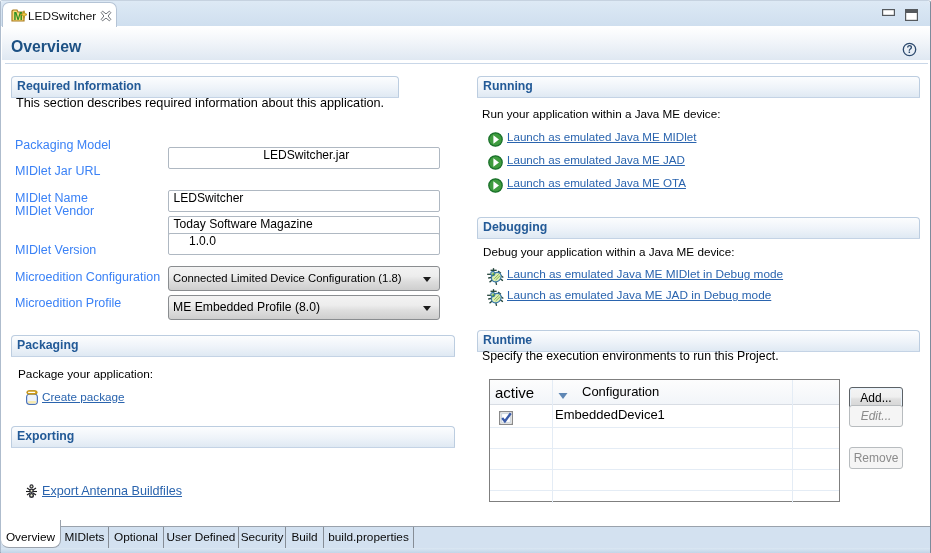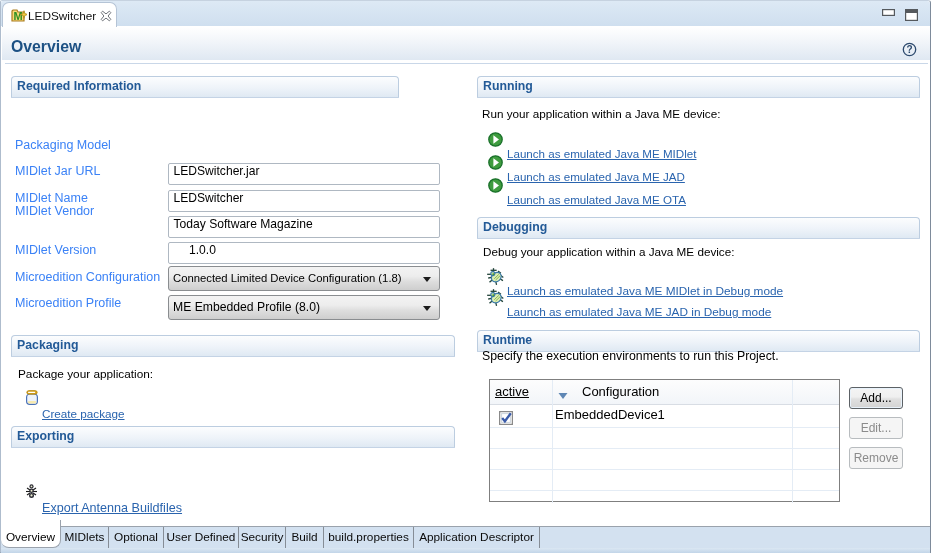--- a/index.html
+++ b/index.html
@@ -34,21 +34,21 @@
   .lbl { position:absolute; font-size:12.5px; color:#3b82f6;text-align:right; }
   .fld { position:absolute; left:167px; width:272px; height:22px; background:#fff;
      border:1px solid #afb8c2; border-radius:2px; font-size:12.1px; color:#000;
      line-height:15px; padding-left:4.5px; }
   .cmb { position:absolute; left:167px; width:272px; height:25px;
      border:1px solid #8a8d90; border-radius:3px;
      background:linear-gradient(#f3f3f3,#ededed 40%,#dedede 62%,#cecece);
      font-size:12.2px; color:#000; line-height:22px; padding-left:4px; }
   .cmb .arr { position:absolute; right:8px; top:10px; width:0; height:0;
      border-left:4px solid transparent; border-right:4px solid transparent; border-top:5px solid #1c1c1c; }
-  a.lnk { color:#2a64ae; font-size:12.5px;margin-top:17px; }
+  a.lnk { color:#2a64ae; font-size:12.5px; }
   .desc { position:absolute; font-size:12.5px; color:#000; }
   
   #bottombar { position:absolute; left:0px; top:525px; width:929px; height:22px;
       background:#d3e1f0; border-top:1px solid #9aa2ac; }
   .btab { position:absolute; top:0; height:22px; line-height:21px; text-align:center;
       font-size:11.8px; color:#0a0a0a; border-right:1px solid #868d96; }
   #btabsel { position:absolute; left:0px; top:519px; width:60px; height:28px; background:#fff;
       border-right:1px solid #9aa2ac; border-bottom:1px solid #9aa2ac; border-radius:0 0 8px 8px; z-index:5;
       text-align:center; line-height:34px; font-size:11.8px; }
   #bottomstrip { position:absolute; left:0; top:547px; width:929px; height:5px;
@@ -93,30 +93,31 @@
   <div id="formtitle">Overview</div>
   <svg id="helpicon" width="15" height="15" viewBox="0 0 15 15">
     <circle cx="7.5" cy="7.5" r="6.2" fill="none" stroke="#2d4a6e" stroke-width="1.3"></circle>
     <text x="4.6" y="11.2" font-family="Liberation Sans" font-size="10" font-weight="bold" fill="#2d4a6e">?</text>
   </svg>
   <div id="headsep"></div>
 
   <div class="sect" style="left:10px;top:75px;width:388px;">
       <span class="stitle">Required Information</span>
     </div>
+  <div class="desc" style="left:15px;top:95px;font-size:12.7px;">This section describes required information about this application.</div>
 
   <div class="lbl" style="left:14px;top:137px;">Packaging Model</div>
   <div class="lbl" style="left:14px;top:163px;">MIDlet Jar URL</div>
-  <div class="fld" style="top:162px;">LEDSwitcher.jar</div>
+  <div class="fld" style="top:146px;text-align:center;">LEDSwitcher.jar</div>
   <div class="lbl" style="left:14px;top:190px;">MIDlet Name</div>
   <div class="fld" style="top:189px;">LEDSwitcher</div>
   <div class="lbl" style="left:14px;top:203px;">MIDlet Vendor</div>
   <div class="fld" style="top:215px;">Today Software Magazine</div>
   <div class="lbl" style="left:14px;top:242px;">MIDlet Version</div>
-  <div class="fld" style="top:241px;padding-left:20px;">1.0.0</div>
+  <div class="fld" style="top:232px;padding-left:20px;">1.0.0</div>
   <div class="lbl" style="left:14px;top:269px;">Microedition Configuration</div>
   <div class="cmb" style="top:265px;font-size:11.3px;">Connected Limited Device Configuration (1.8)<span class="arr"></span></div>
   <div class="lbl" style="left:14px;top:295px;">Microedition Profile</div>
   <div class="cmb" style="top:294px;">ME Embedded Profile (8.0)<span class="arr"></span></div>
 
   <div class="sect" style="left:10px;top:334px;width:444px;">
       <span class="stitle">Packaging</span>
     </div>
   <div class="desc" style="left:17px;top:366px;font-size:11.8px;">Package your application:</div>
   <svg class="abs" style="left:25px;top:389px" width="12" height="15" viewBox="0 0 12 15">
@@ -209,46 +210,45 @@
   </svg>
   <a class="lnk abs" style="left:506px;top:287px;font-size:11.8px;" href="#">Launch as emulated Java ME JAD in Debug mode</a>
 
   <div class="sect" style="left:476px;top:329px;width:443px;">
       <span class="stitle">Runtime</span>
     </div>
   <div class="desc" style="left:481px;top:348px;font-size:12.3px;">Specify the execution environments to run this Project.</div>
 
   <div id="rtable">
     <div class="abs" style="left:0;top:0;width:349px;height:25px;background:linear-gradient(#fdfdfd,#f2f5f9);border-bottom:1px solid #d8dde4;"></div>
-    <div class="abs" style="left:5px;top:4px;font-size:13px;text-decoration:underline;">active</div>
+    <div class="abs" style="left:5px;top:4px;font-size:15px;">active</div>
     <svg class="abs" style="left:68px;top:13px" width="10" height="6" viewBox="0 0 9 6">
         <path d="M0 0 H9 L4.5 6 Z" fill="#5f87b5"></path>
       </svg>
     <div class="abs" style="left:92px;top:4px;font-size:13px;">Configuration</div>
     <div class="tcol" style="left:62px;top:0;height:123px;"></div>
     <div class="tcol" style="left:302px;top:0;height:123px;"></div>
     <div class="tline" style="top:47px;"></div>
     <div class="tline" style="top:68px;"></div>
     <div class="tline" style="top:89px;"></div>
     <div class="tline" style="top:110px;"></div>
     <svg class="abs" style="left:9px;top:31px" width="14" height="14" viewBox="0 0 14 14">
       <rect x="0.6" y="0.6" width="12.8" height="12.8" fill="#fff" stroke="#8a8a8a" stroke-width="1.3"></rect>
       <rect x="2.6" y="2.6" width="8.8" height="8.8" fill="none" stroke="#ccd4dc" stroke-width="1"></rect>
       <path d="M3.2 7 L5.9 10.3 L11.8 2.2" fill="none" stroke="#3a5ba9" stroke-width="2.3"></path>
     </svg>
     <div class="abs" style="left:65px;top:27px;font-size:13px;">EmbeddedDevice1</div>
   </div>
   <div class="wbtn" id="badd" style="top:386px;">Add...</div>
-  <div class="wbtn bdis" style="top:416px;">Edit...</div>
+  <div class="wbtn bdis" style="top:404px;font-style:italic;">Edit...</div>
   <div class="wbtn bdis" style="top:446px;">Remove</div>
 
   <div id="bottombar">
     <div class="btab" style="left:60px;width:48px;">MIDlets</div>
     <div class="btab" style="left:108px;width:55px;">Optional</div>
     <div class="btab" style="left:163px;width:75px;">User Defined</div>
     <div class="btab" style="left:238px;width:47px;">Security</div>
     <div class="btab" style="left:285px;width:38px;">Build</div>
     <div class="btab" style="left:323px;width:90px;">build.properties</div>
-    <div class="btab" style="left:413px;width:126px;">Application Descriptor</div>
   </div>
   <div id="btabsel">Overview</div>
   <div id="bottomstrip"></div>
 </div>
 
 </body></html>

